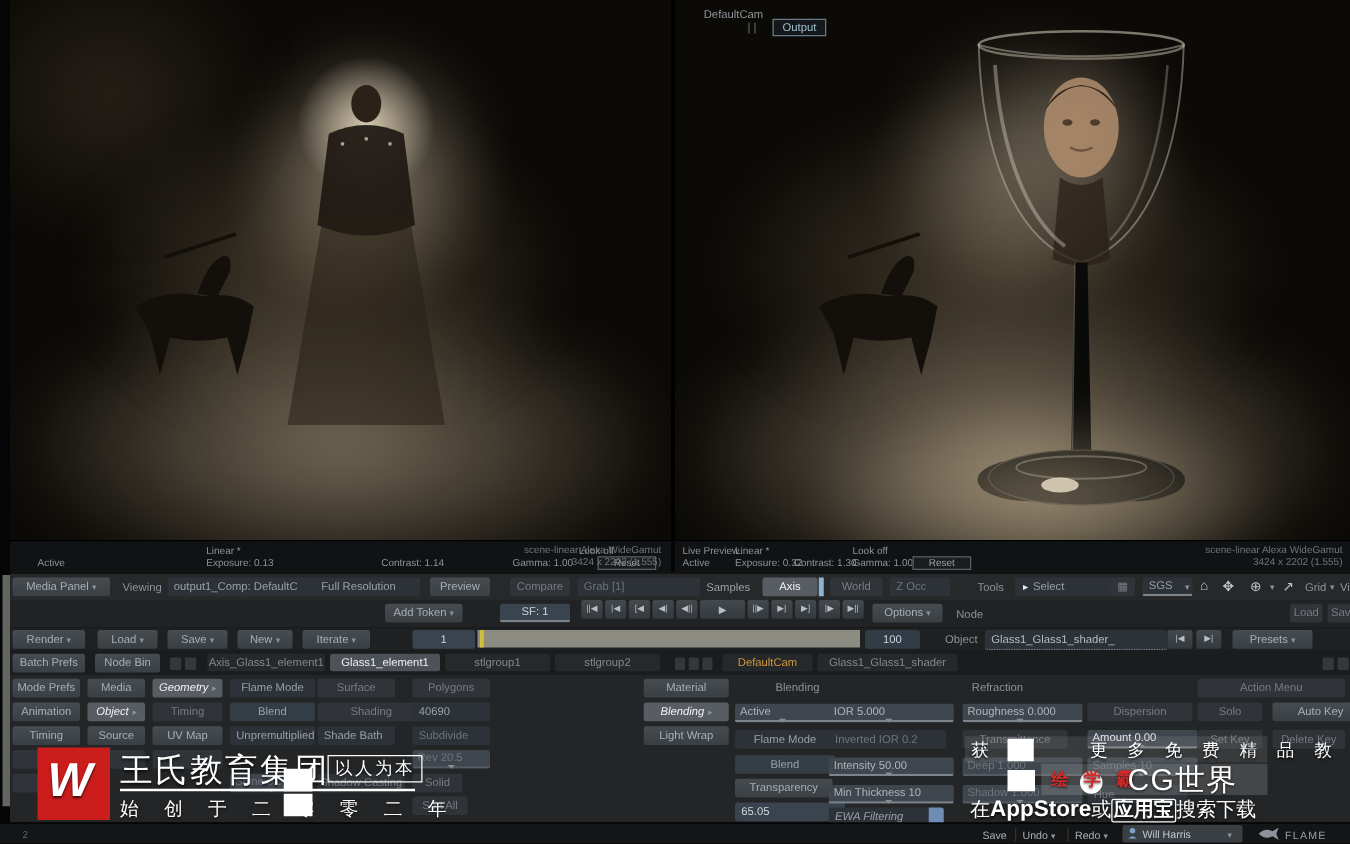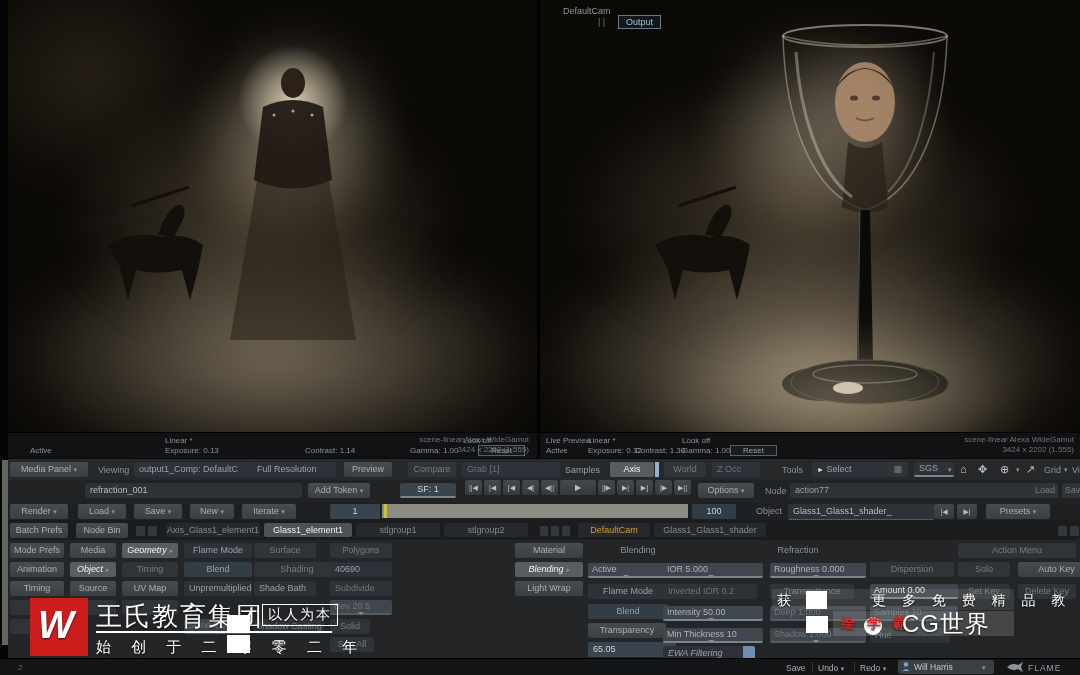--- a/index.html
+++ b/index.html
@@ -164,37 +164,35 @@
     <span class="lbl" style="left:970px;top:4px;font-size:11px;color:#c0c5ca;">✥</span>
     <span class="lbl" style="left:992px;top:4px;font-size:11px;color:#c0c5ca;">⊕</span>
     <span class="lbl caret" style="left:1008px;top:7px;">▾</span>
     <span class="lbl" style="left:1018px;top:4px;font-size:11px;color:#c0c5ca;">↗</span>
     <span class="lbl" style="left:1036px;top:6px;">Grid</span>
     <span class="lbl caret" style="left:1056px;top:7px;">▾</span>
     <span class="lbl" style="left:1064px;top:6px;">View</span>
   </div>
 
   <div class="ab" style="left:8px;top:480px;width:1072px;height:22px;background:#202224;">
-    <span class="fld" style="left:77px;top:3px;width:207px;color:#b7bdc2;">refraction_001</span>
     <span class="btn" style="left:300px;top:3px;width:62px;"><span>Add Token</span> <span class="caret">▾</span></span>
     <span class="fld blue" style="left:392px;top:3px;width:56px;border-bottom:2px solid #7d848b;height:13px;line-height:13px;">SF: 1</span>
     <span class="trans" style="left:457px;width:17px;">||◀</span>
     <span class="trans" style="left:476px;width:17px;">|◀</span>
     <span class="trans" style="left:495px;width:17px;">[◀</span>
     <span class="trans" style="left:514px;width:17px;">◀|</span>
     <span class="trans" style="left:533px;width:17px;">◀||</span>
     <span class="trans" style="left:552px;width:36px;font-size:8px;">▶</span>
     <span class="trans" style="left:590px;width:17px;">||▶</span>
     <span class="trans" style="left:609px;width:17px;">▶|</span>
     <span class="trans" style="left:628px;width:17px;">▶]</span>
     <span class="trans" style="left:647px;width:17px;">|▶</span>
     <span class="trans" style="left:666px;width:17px;">▶||</span>
     <span class="btn" style="left:690px;top:3px;width:56px;"><span>Options</span> <span class="caret">▾</span></span>
     <span class="lbl" style="left:757px;top:6px;">Node</span>
-    <span class="fld" style="left:782px;top:3px;width:236px;">action77</span>
     <span class="btn dim" style="left:1024px;top:3px;width:26px;">Load</span>
     <span class="btn dim" style="left:1054px;top:3px;width:26px;">Save</span>
   </div>
 
   <div class="ab" style="left:8px;top:502px;width:1072px;height:18px;background:#1e2022;">
     <span class="btn" style="left:2px;top:2px;width:58px;"><span>Render</span> <span class="caret">▾</span></span>
     <span class="btn" style="left:70px;top:2px;width:48px;"><span>Load</span> <span class="caret">▾</span></span>
     <span class="btn" style="left:126px;top:2px;width:48px;"><span>Save</span> <span class="caret">▾</span></span>
     <span class="btn" style="left:182px;top:2px;width:44px;"><span>New</span> <span class="caret">▾</span></span>
     <span class="btn" style="left:234px;top:2px;width:54px;"><span>Iterate</span> <span class="caret">▾</span></span>
@@ -325,14 +323,17 @@
   <span class="wm" style="left:777px;top:592px;font-size:14px;letter-spacing:6px;">获 得</span>
   <div class="censor" style="left:806px;top:591px;width:21px;height:18px;"></div>
   <span class="wm" style="left:830px;top:592px;font-size:14px;letter-spacing:6px;margin-left:42px;">更 多 免 费 精 品 教 程</span>
 
   <div class="band" style="left:833px;top:611px;width:181px;height:25px;"></div>
   <div class="censor" style="left:806px;top:616px;width:22px;height:17px;"></div>
   <div class="censor" style="left:864px;top:617px;width:18px;height:18px;border-radius:50%;"></div>
   <span class="wm" style="left:841px;top:615px;font-size:14px;font-weight:bold;letter-spacing:4px;color:#d42a2a;">绘 学 霸</span>
   <span class="wm" style="left:902px;top:608px;font-size:24px;letter-spacing:1px;">CG世界</span>
 
+  <span class="wm" style="left:776px;top:637px;font-size:16px;">
+    <span>在</span><span style="font-weight:bold;font-size:18px;">AppStore</span><span>或</span><span style="font-weight:bold;border:1px solid #fff;border-radius:2px;padding:0 1px;">应用宝</span><span>搜索下载</span>
+  </span>
 
 </div>
 
 </body></html>

